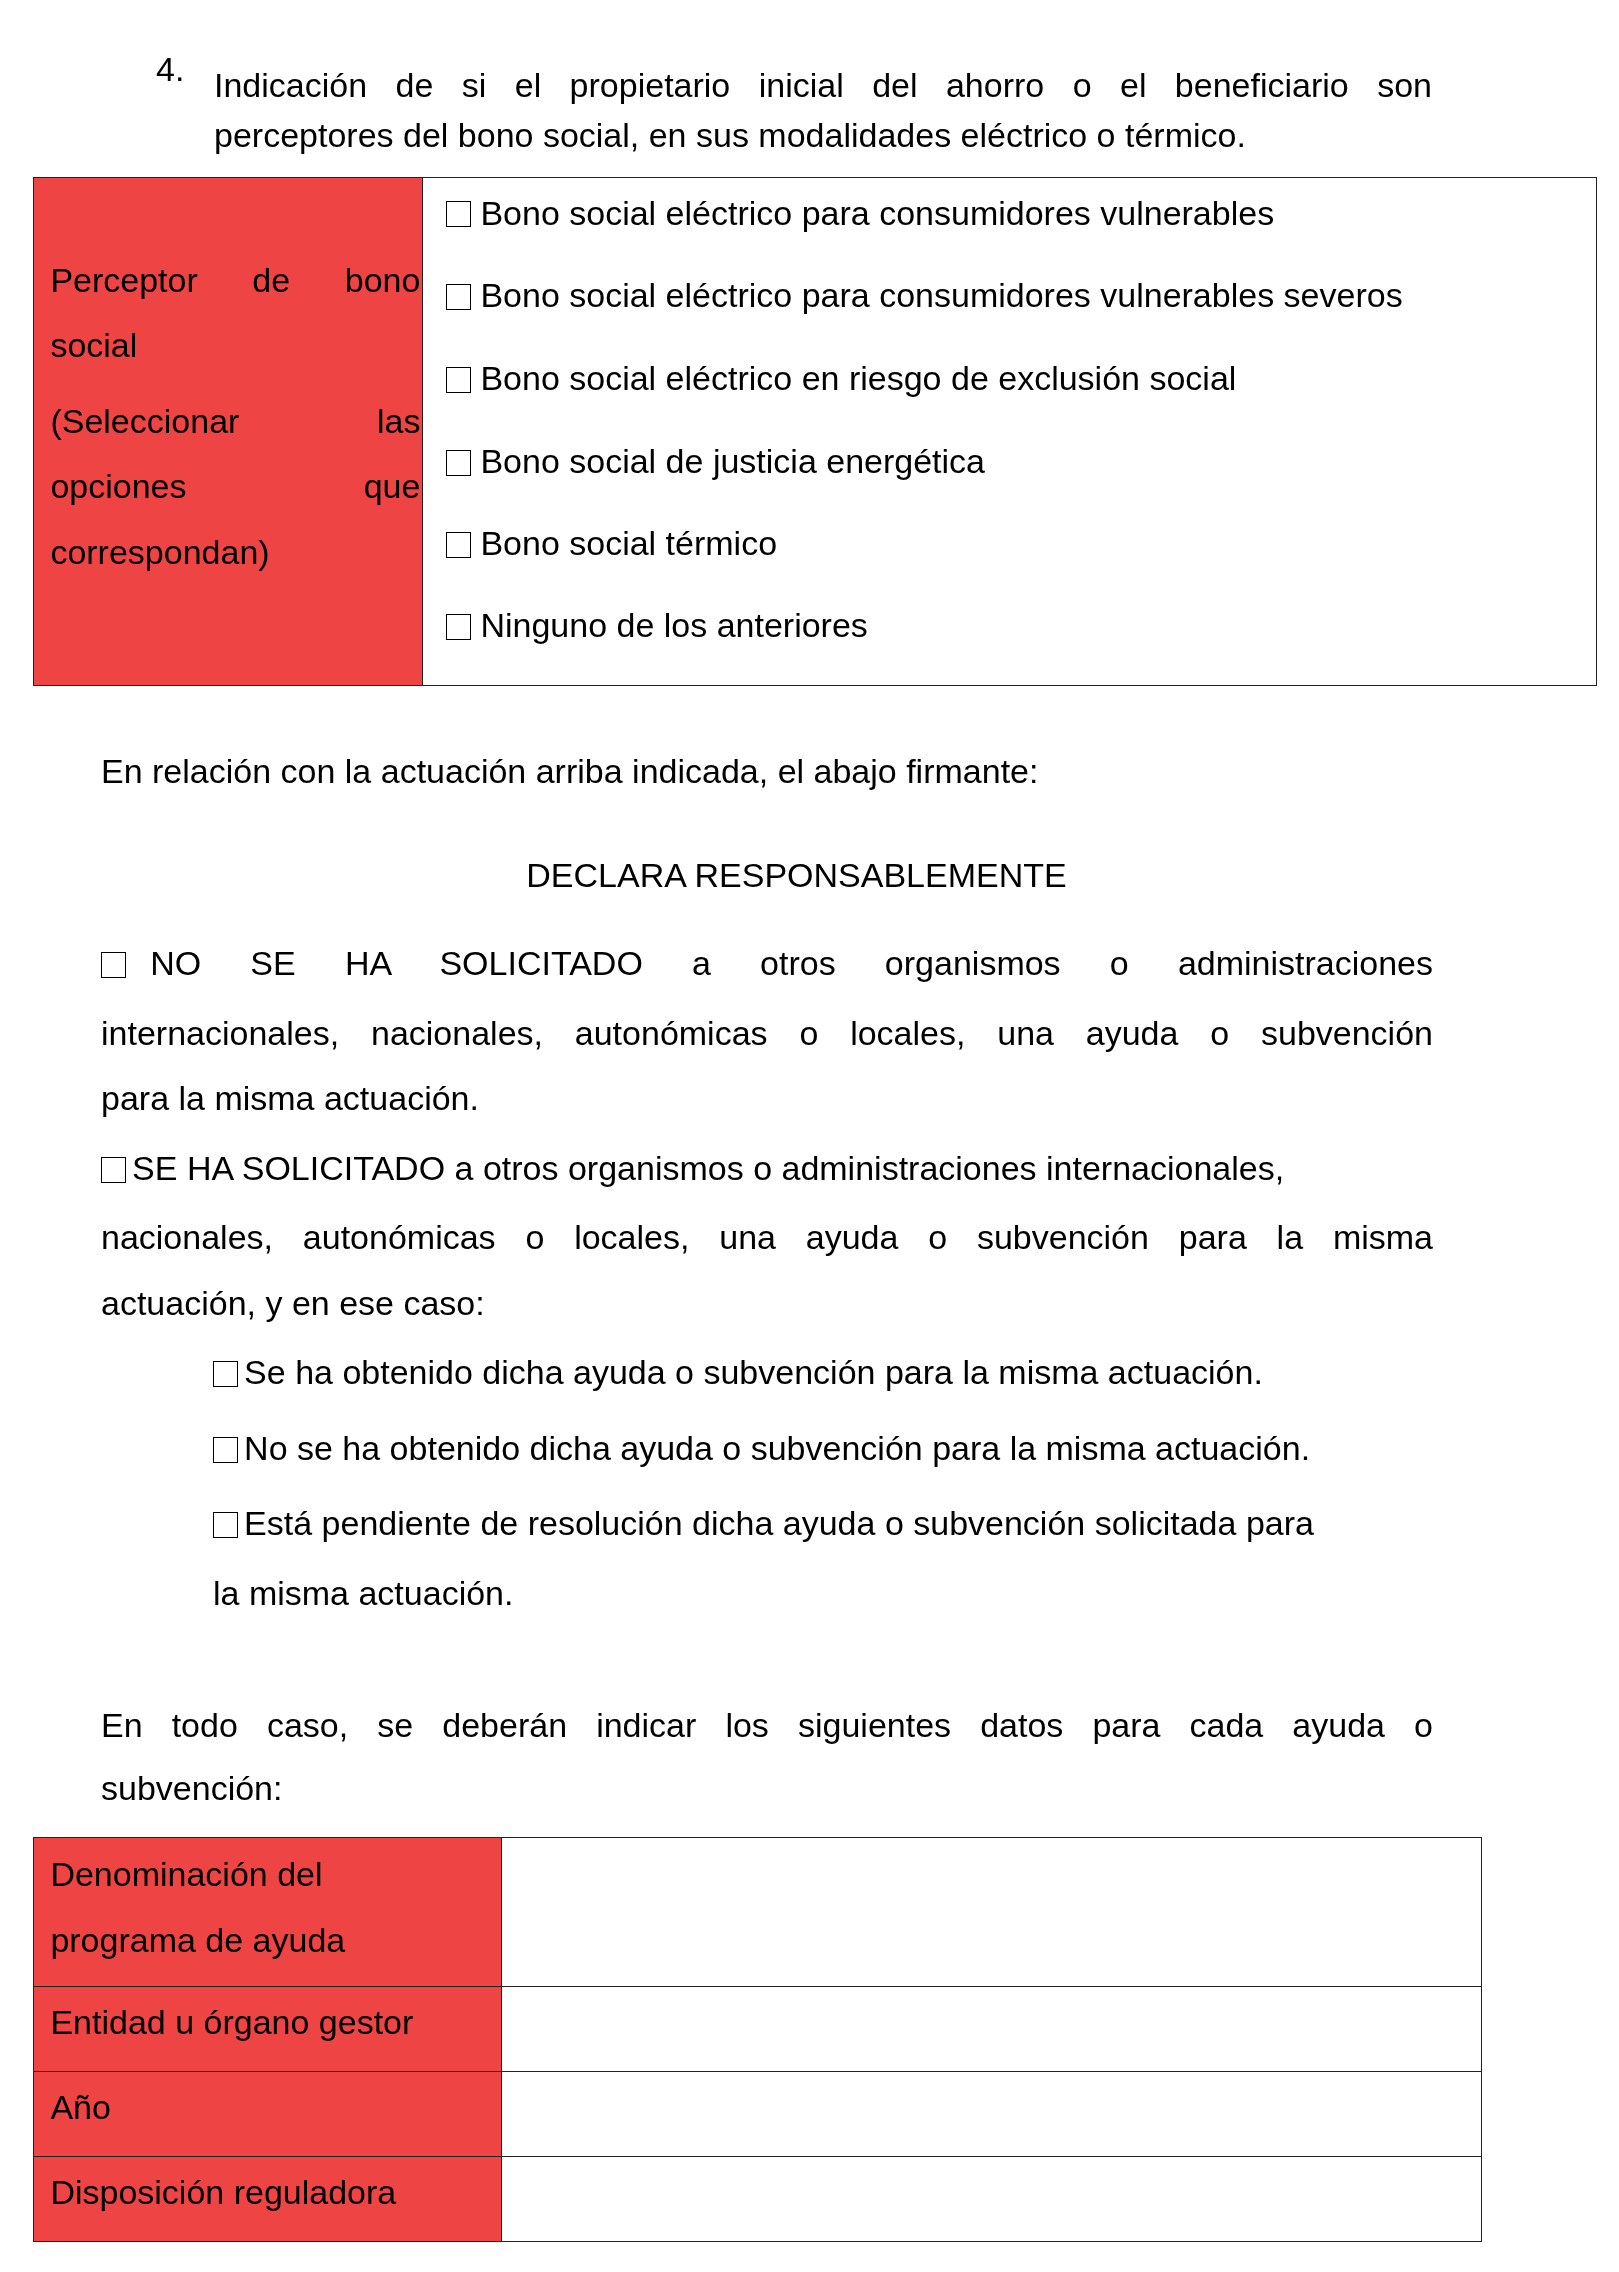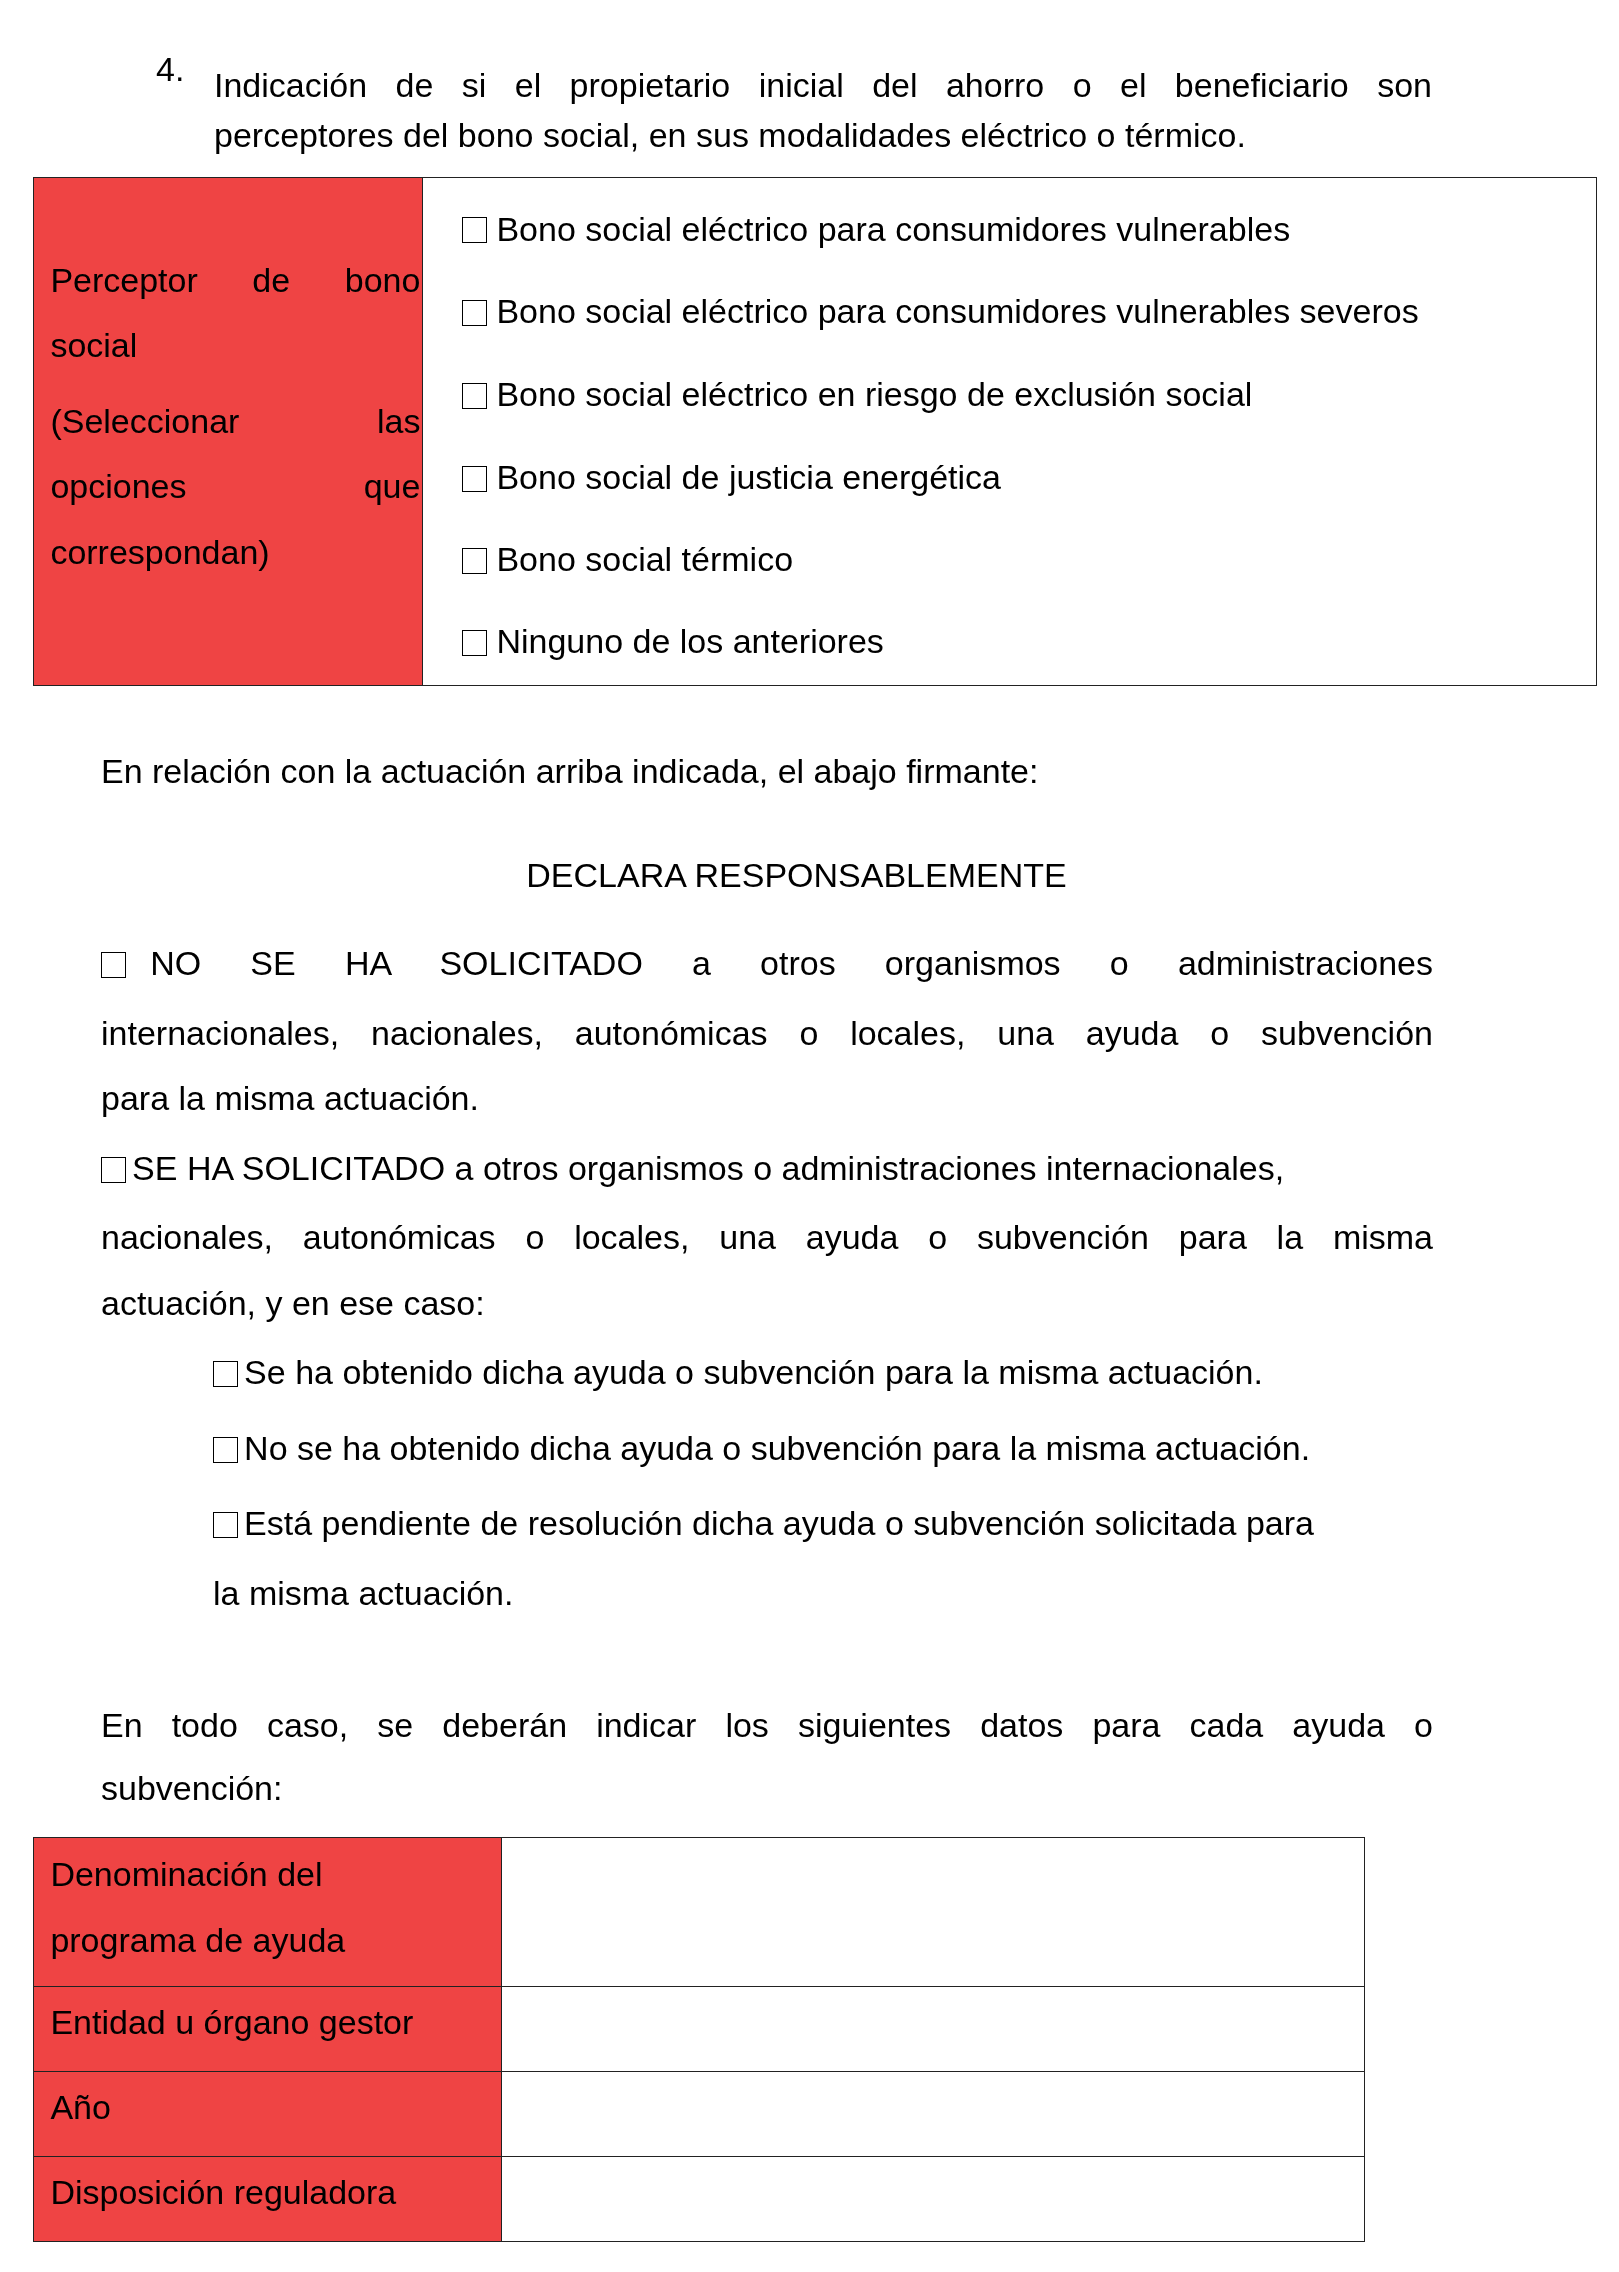--- a/index.html
+++ b/index.html
@@ -10,21 +10,21 @@
     }
     .justify { text-align: justify; text-align-last: justify; }
     .line { position: absolute; white-space: nowrap; line-height: 41px; }
     .cb {
       display: inline-block; width: 24.6px; height: 26px; border: 1.6px solid #000;
       box-sizing: border-box; vertical-align: -2.5px; margin-right: 9.8px; background: #fff;
     }
     table.grid { position: absolute; border-collapse: collapse; }
     table.grid td { border: 1.6px solid #222; padding: 0; vertical-align: top; }
     td.label-cell { background: #ef4444; }
-    .opt { position: absolute; left: 39px; white-space: nowrap; line-height: 41px; margin-top: 16px; }
+    .opt { position: absolute; left: 23px; white-space: nowrap; line-height: 41px; }
     .lab { position: absolute; left: 16.4px; white-space: nowrap; line-height: 41px; }
   </style>
 </head>
 <body>
 
 <div class="line" style="left:156px; top:49px;">4.</div>
 <div class="line justify" style="left:214px; top:49px; width:1218px;margin-top:16px;">Indicación de si el propietario inicial del ahorro o el beneficiario son</div>
 <div class="line" style="left:214px; top:115px;">perceptores del bono social, en sus modalidades eléctrico o térmico.</div>
 
 <table class="grid" style="left:33px; top:177px; width:1564px; height:509px;">
@@ -61,21 +61,21 @@
 <div class="line" style="left:101px; top:1283px;">actuación, y en ese caso:</div>
 
 <div class="line" style="left:213px; top:1352px;"><span class="cb" style="margin-right:6.5px;"></span><span>Se ha obtenido dicha ayuda o subvención para la misma actuación.</span></div>
 <div class="line" style="left:213px; top:1428px;"><span class="cb" style="margin-right:6.5px;"></span><span>No se ha obtenido dicha ayuda o subvención para la misma actuación.</span></div>
 <div class="line" style="left:213px; top:1503px;"><span class="cb" style="margin-right:6.5px;"></span><span>Está pendiente de resolución dicha ayuda o subvención solicitada para</span></div>
 <div class="line" style="left:213px; top:1573px;">la misma actuación.</div>
 
 <div class="line justify" style="left:101px; top:1705px; width:1332px;">En todo caso, se deberán indicar los siguientes datos para cada ayuda o</div>
 <div class="line" style="left:101px; top:1768px;">subvención:</div>
 
-<table class="grid" style="left:33px; top:1837px; width:1332px;">
+<table class="grid" style="left:33px; top:1837px; width:1449px;">
   <tbody>
       <tr style="height:149px;">
     <td class="label-cell" style="width:467px; position:relative;">
       <div class="lab" style="top:16.4px;">Denominación del</div>
       <div class="lab" style="top:82px;">programa de ayuda</div>
     </td>
     <td style="background:#fff;"></td>
   </tr>
   <tr style="height:85px;">
     <td class="label-cell" style="position:relative;">

